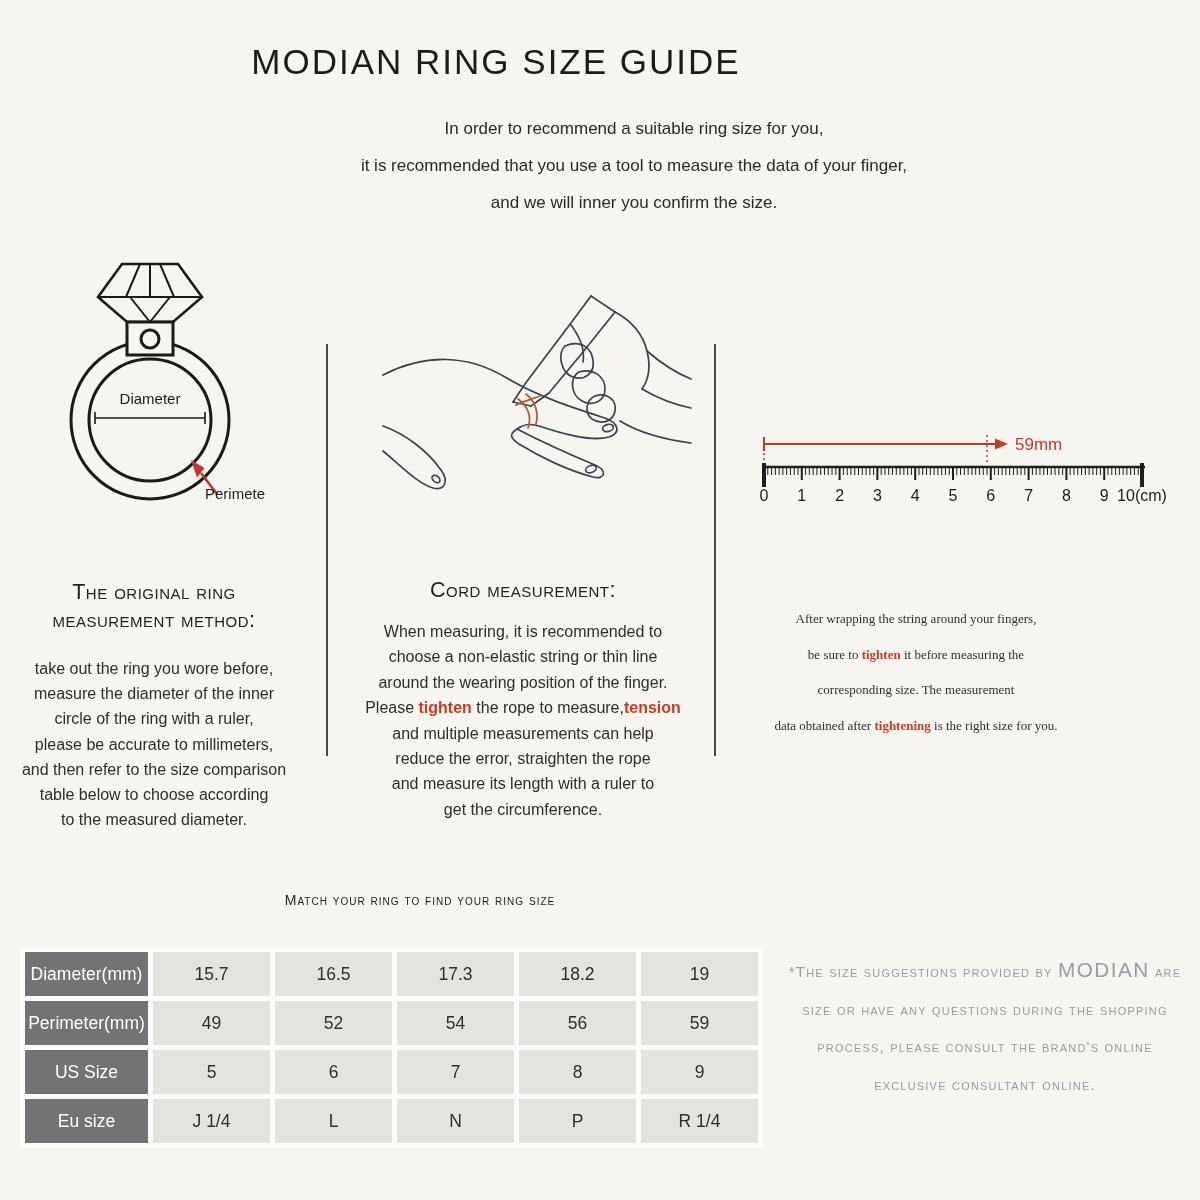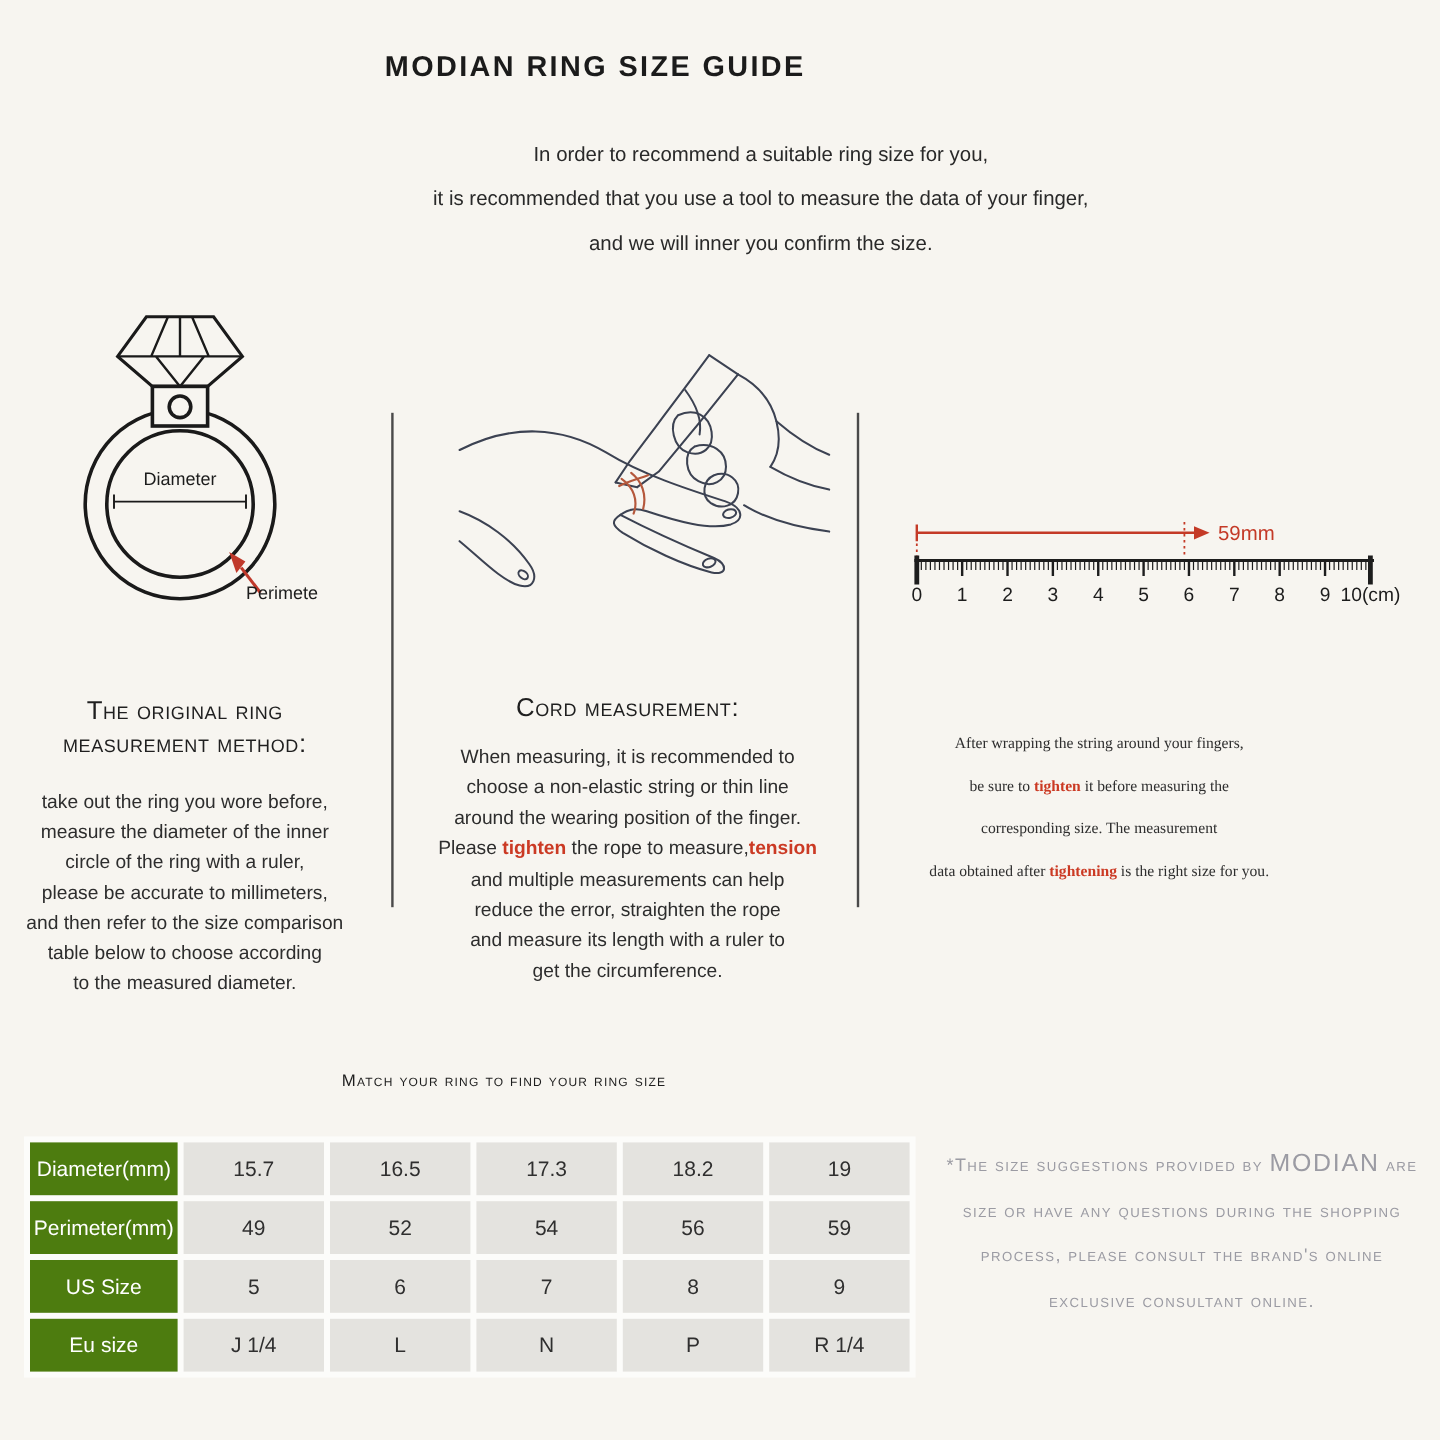--- a/index.html
+++ b/index.html
@@ -7,21 +7,21 @@
     position:relative;width:1200px;height:1200px;margin:0 auto;
     background:#f7f5f0;overflow:hidden;
     font-family:"Liberation Sans", "DejaVu Sans", sans-serif;
     color:#2e2e2e;
   }
   .abs{position:absolute;}
   .center{text-align:center;}
 
   .title{
     top:42px;left:0;width:992px;
-    font-size:24px;letter-spacing:2px;color:#1b1b1b;font-weight:700;
+    font-size:35px;letter-spacing:2px;color:#1b1b1b;font-weight:400;
   }
   .intro{top:110px;left:0;width:1200px;font-size:17px;line-height:37px;color:#292929;padding-left:34px;}
 
   .divider{width:2px;background:#4a4a4a;top:344px;height:412px;}
   #divider-left{left:326px;}
   #divider-right{left:714px;}
 
   .col-heading{
     font-variant:small-caps;font-size:21.5px;line-height:28px;
     color:#1f1f1f;letter-spacing:0.5px;
@@ -39,21 +39,21 @@
     top:892px;left:0;width:840px;
     font-variant:small-caps;font-size:14px;letter-spacing:1px;color:#1e1e1e;
   }
 
   #size-table{
     left:20px;top:947px;background:#fcfcfa;padding:5px;
     display:grid;grid-template-columns:123px repeat(5,117px);
     grid-auto-rows:44px;gap:5px;
   }
   .th,.td{display:flex;align-items:center;justify-content:center;}
-  .th{background:#4d7c0f;color:#ffffff;font-size:17.5px;}
+  .th{background:#737373;color:#ffffff;font-size:17.5px;}
   .td{background:#e4e3df;color:#2f2f2f;font-size:17.5px;}
 
   #disclaimer{
     left:785px;top:951px;width:400px;
     font-variant:small-caps;font-size:15px;line-height:37.5px;
     letter-spacing:1.2px;color:#9b9ba3;
   }
   #disclaimer .brand{font-size:1.38em;letter-spacing:1.5px;}
 
   svg{display:block;}

